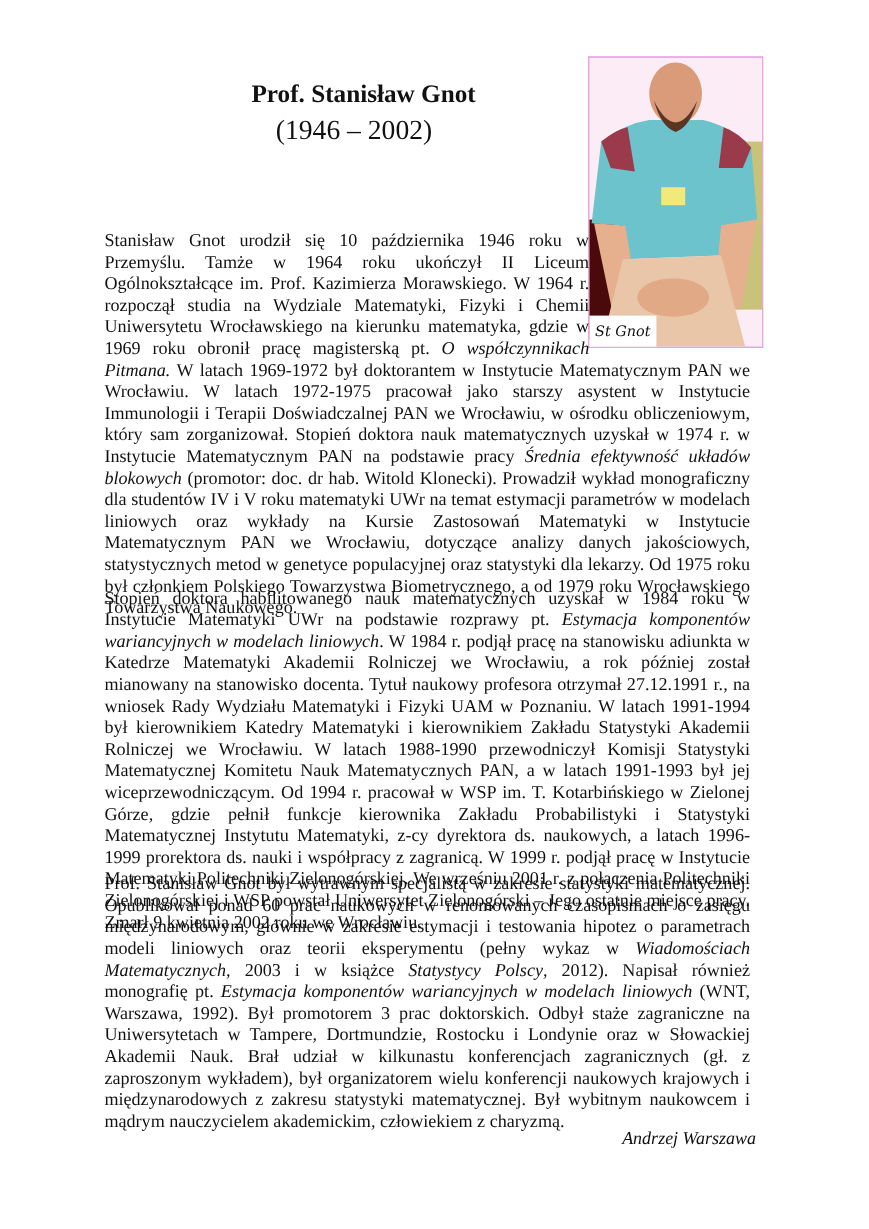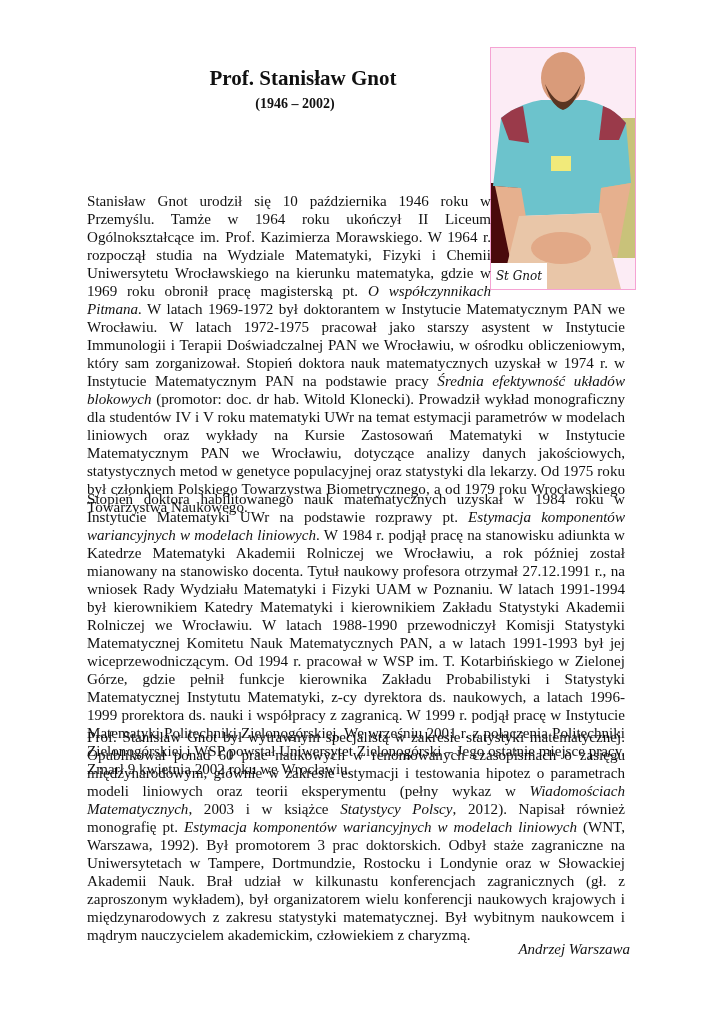--- a/index.html
+++ b/index.html
@@ -1,21 +1,21 @@
 <!DOCTYPE html>
 <html><head>
 <meta charset="utf-8">
 <style>
   html, body { margin: 0; padding: 0; background: #ffffff; }
   body { width: 724px; height: 1024px; position: relative; overflow: hidden;
          font-family: "Liberation Serif", "DejaVu Serif", serif; color: #111; }
   .title { position: absolute; left: 150px; width: 290px; top: 58px; text-align: center;
            font-size: 21px; font-weight: bold; margin: 8px; }
   .years { position: absolute; left: 150px; width: 290px; top: 96px; text-align: center;
-           font-size: 14px; font-weight: bold; margin: 0; }
+           font-size: 23px; font-weight: normal; margin: 0; }
   .photo { position: absolute; left: 490px; top: 47px; width: 144px; height: 241px;
            border: 1px solid #f5a3d3; overflow: hidden; background: #c4b5fd; }
   .photo svg { display: block; }
   .sig { position: absolute; left: 0; bottom: 0; width: 56px; height: 26px; background: #fff;
          font-family: "DejaVu Serif", serif; font-style: italic; font-size: 12px; color: #111;
          display: flex; align-items: center; justify-content: center; }
   .text { position: absolute; left: 75px; width: 562px; font-size: 15.1px; line-height: 18px;
           text-align: justify; hyphens: manual; }
   .text p { margin: 12px; }
   .p1 { top: 180px; }

